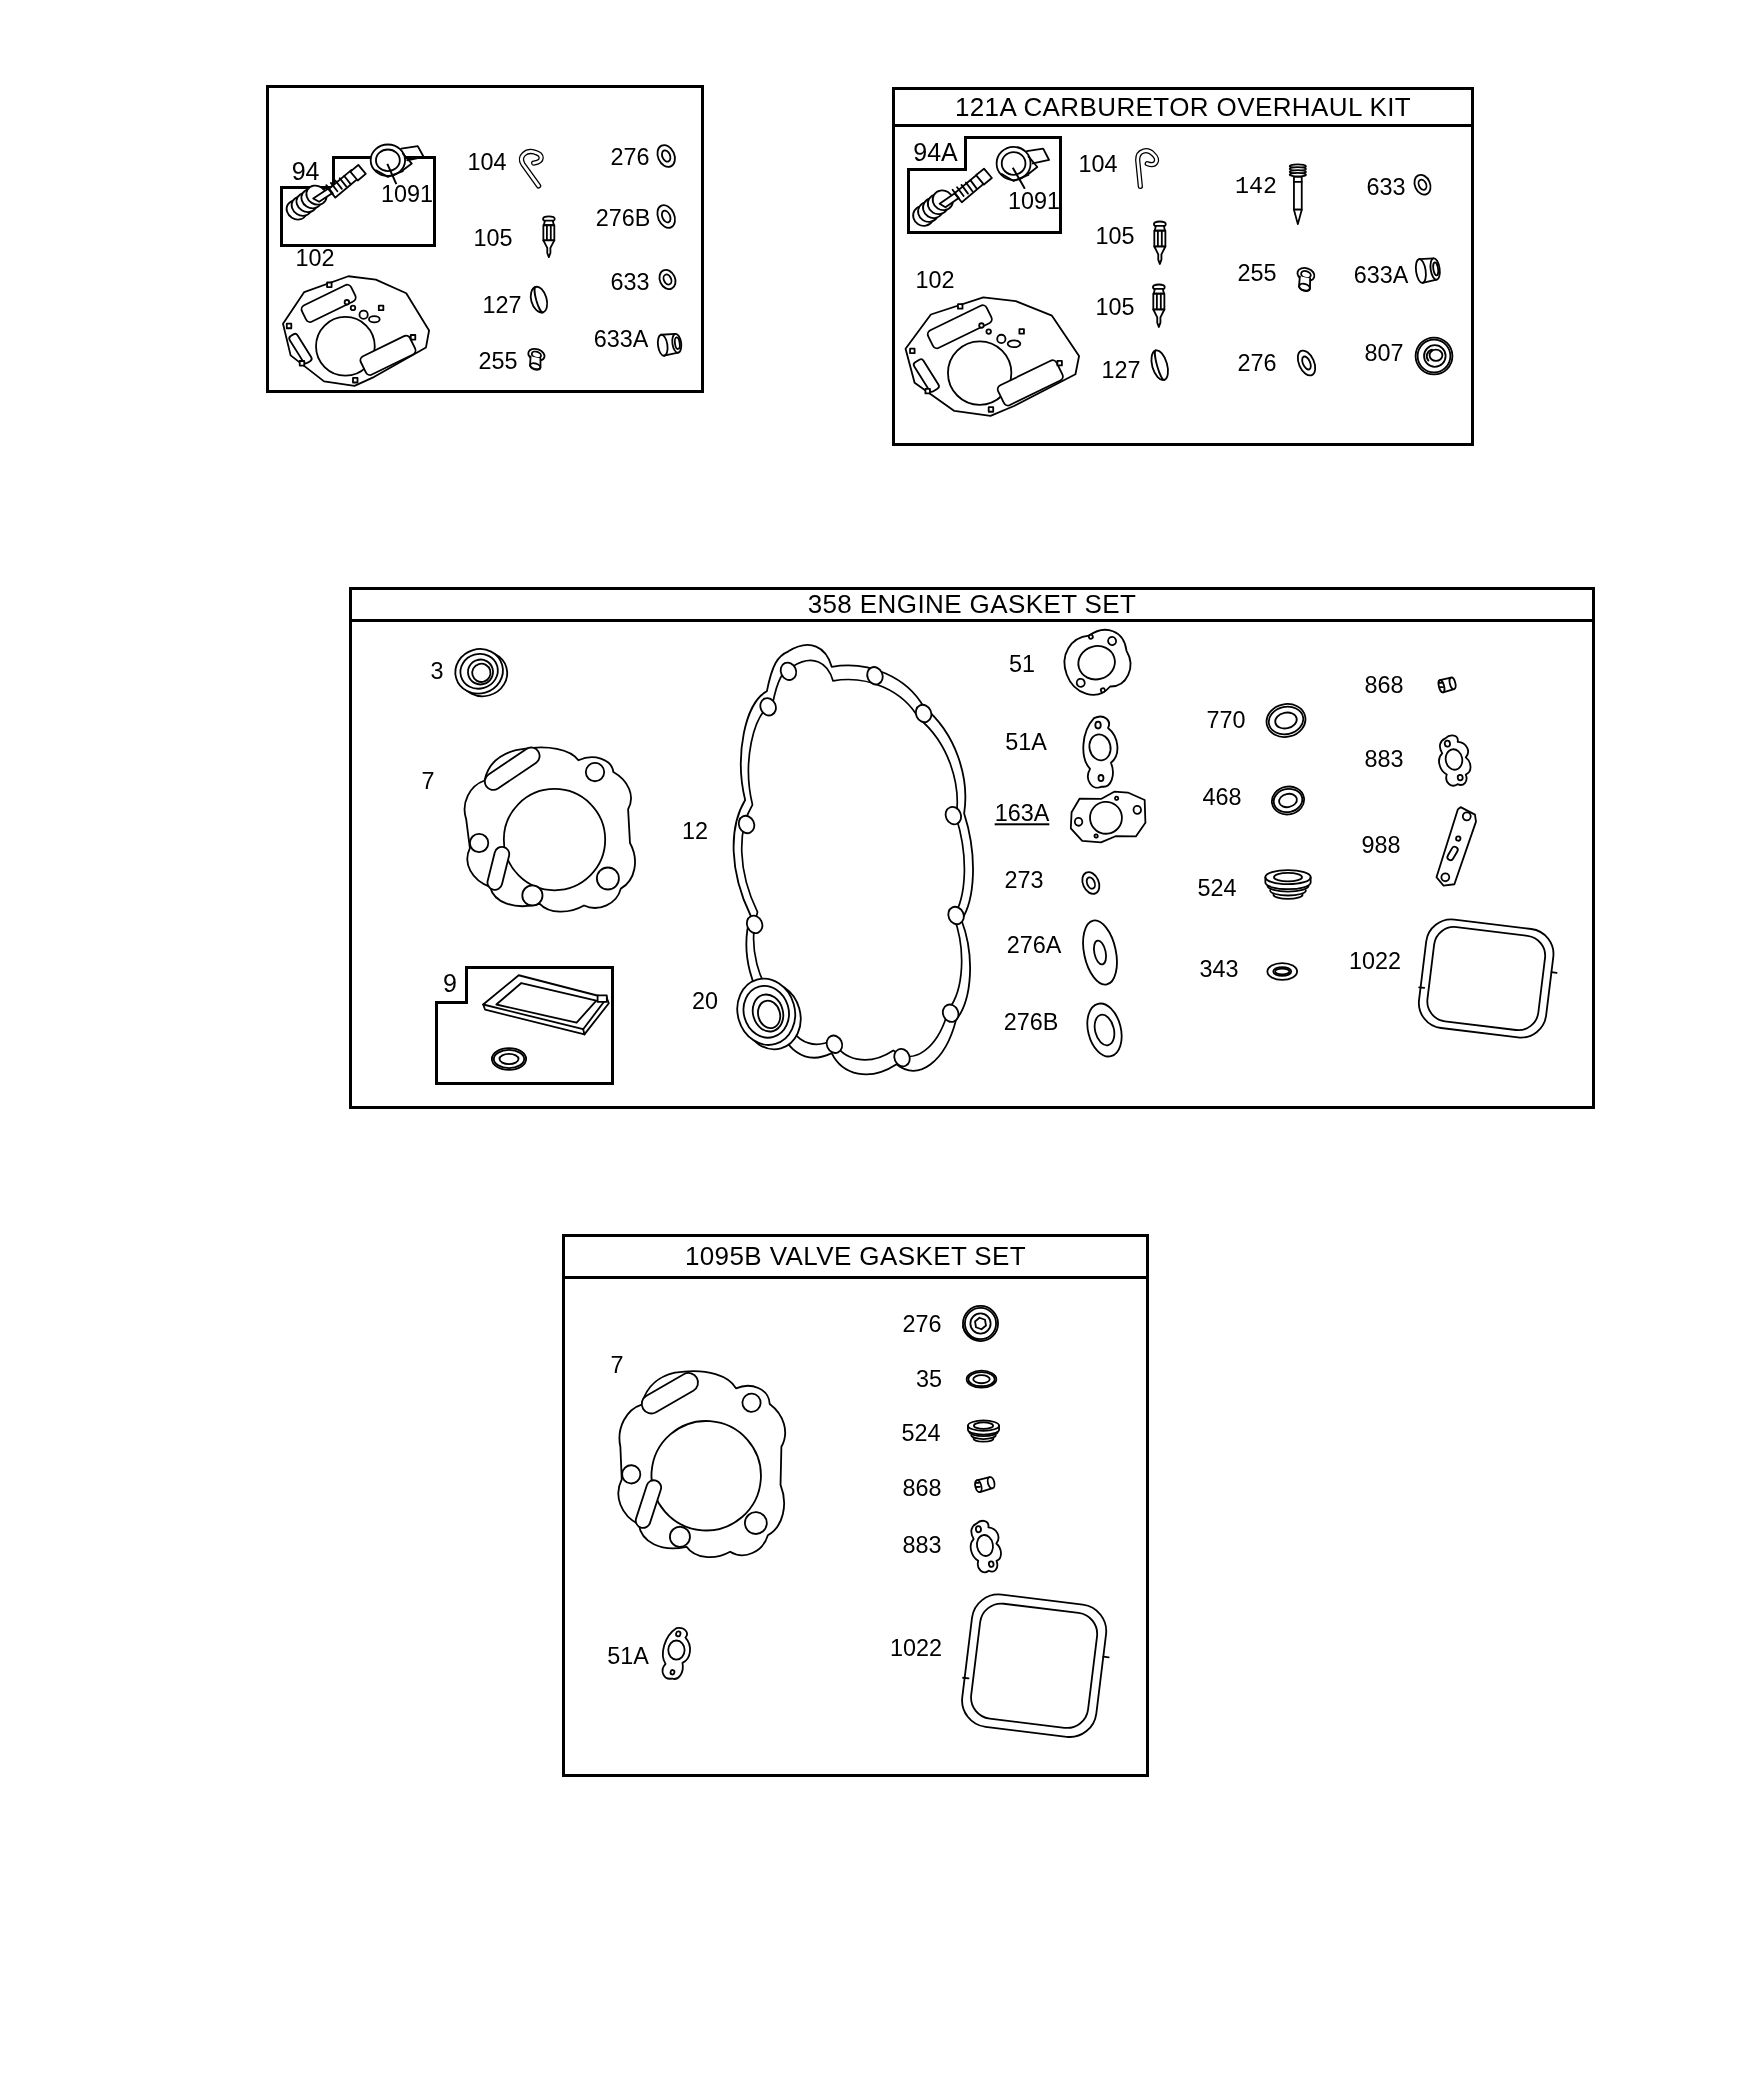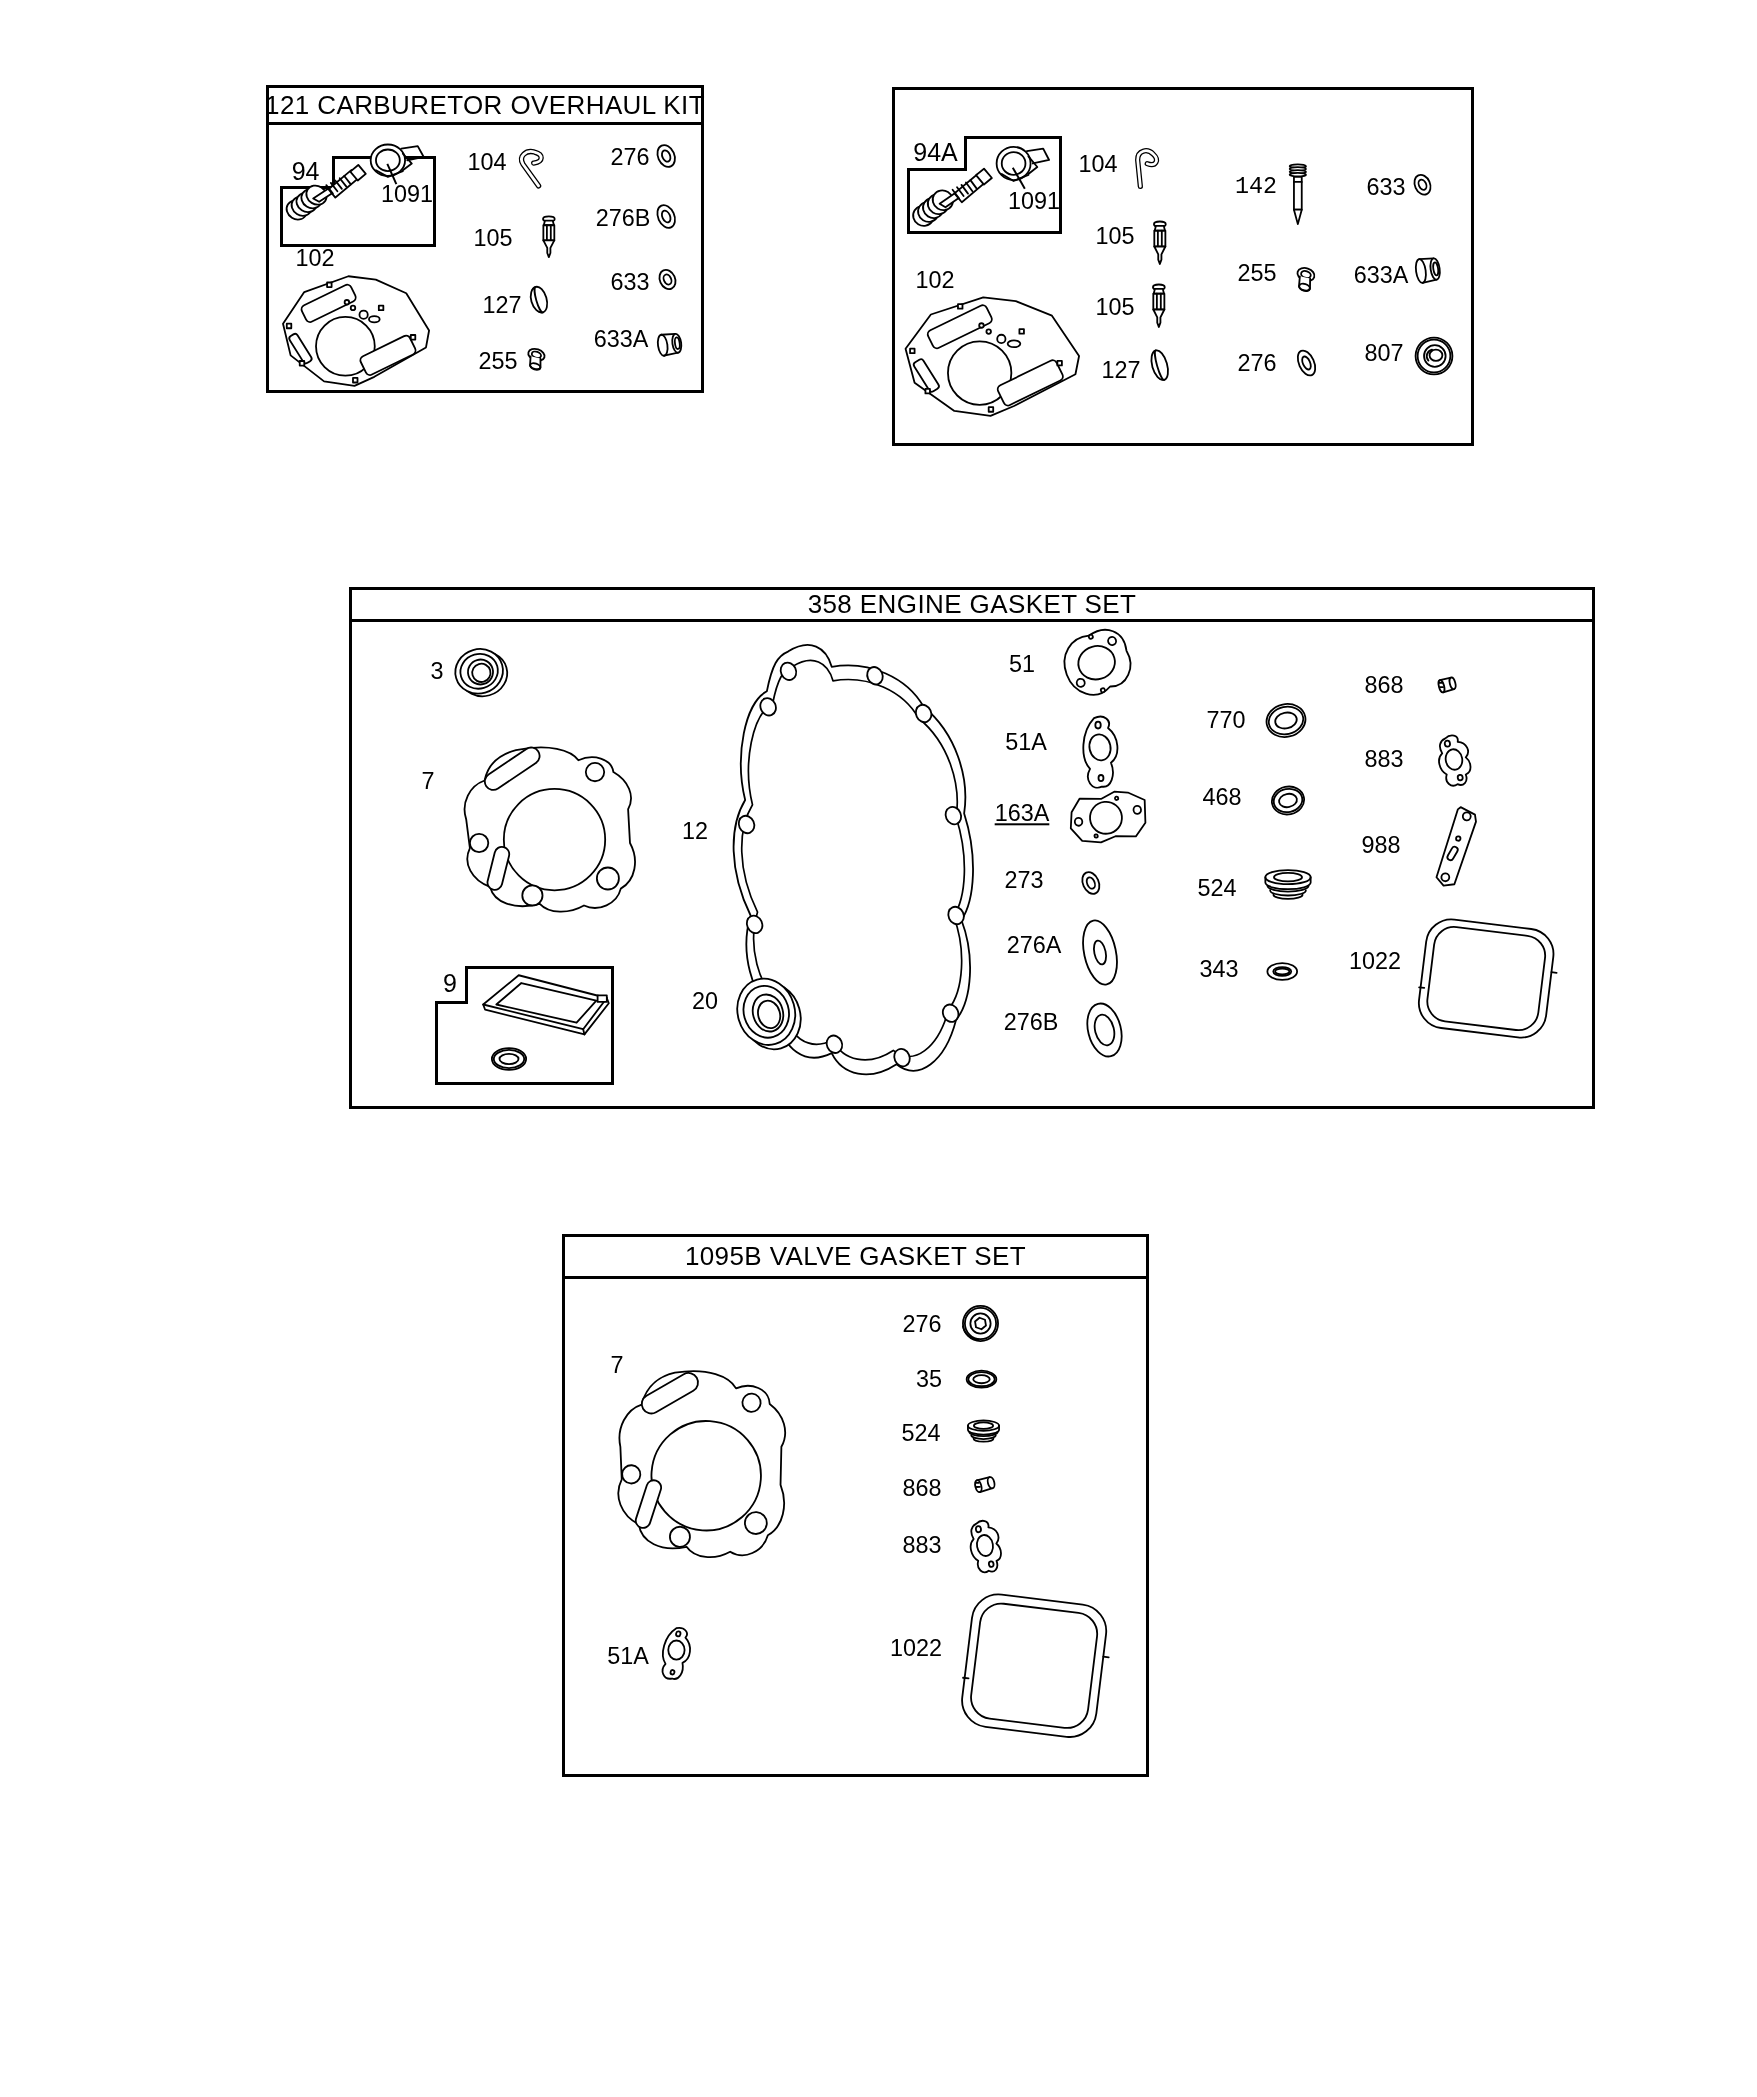--- a/index.html
+++ b/index.html
@@ -17,21 +17,20 @@
   .part-drawing svg{display:block;overflow:visible}
   .sub-box{position:absolute;border:3px solid #000;background:transparent}
   .sub-box-label{position:absolute;left:-3px;top:-3px;border-right:3px solid #000;border-bottom:3px solid #000;
                  display:flex;align-items:center;justify-content:center;background:#fff}
   .leader-svg{position:absolute;overflow:visible}
 </style>
 </head>
 <body>
 
 <div class="kit-box" style="left: 266px; top: 85px; width: 438px; height: 308px;">
-  <div class="kit-title" style="height: 37px;">121 CARBURETOR OVERHAUL KIT</div>
   <div class="kit-content">
       <div class="part-label" style="left: 46px; top: 171px;">102</div>
       <div class="part-drawing" style="left: 9px; top: 186px; width: 153px; height: 113px;">
         <svg width="153" height="113" viewBox="0 0 202 150" xmlns="http://www.w3.org/2000/svg">
           <g fill="#ffffff" stroke="#000000" stroke-width="2.4" stroke-linecap="round" stroke-linejoin="round">
             <path d="M 92.9 3.0 L 34.3 24.0 L 6.1 66.0 L 16.2 108.0 L 60.6 142.5 L 101.0 148.5 L 127.3 136.5 L 195.9 97.5 L 200.0 75.0 L 169.7 25.5 L 129.3 7.5 Z"></path>
             <circle cx="88.9" cy="96.0" r="39.0"></circle>
             <g transform="rotate(-26 66.7 39.0)">
               <rect x="30.3" y="27.0" width="72.7" height="24.0" rx="6"></rect>
             </g>
@@ -188,20 +187,21 @@
           </g>
         </svg>
       </div>
       <div class="part-label" style="left: 138px; top: 107px;">1091</div>
       <div class="leader-svg" style="left: 10.6px; top: 48px; width: 156px; height: 91px;"><svg width="156" height="91" viewBox="0 0 206 121" xmlns="http://www.w3.org/2000/svg">
           <line x1="142" y1="37" x2="154" y2="64" stroke="#000000" stroke-width="2.6"></line>
         </svg></div>
     </div>
 </div>
 <div class="kit-box" style="left: 892px; top: 87px; width: 582px; height: 359px;">
+  <div class="kit-title" style="height: 37px;">121A CARBURETOR OVERHAUL KIT</div>
   <div class="kit-content">
       <div class="part-label" style="left: 40px; top: 191px;">102</div>
       <div class="part-drawing" style="left: 4.5px; top: 205px; width: 181px; height: 122px;">
         <svg width="181" height="122" viewBox="0 0 240 162" xmlns="http://www.w3.org/2000/svg">
           <g fill="#ffffff" stroke="#000000" stroke-width="2.4" stroke-linecap="round" stroke-linejoin="round">
             <path d="M 110.4 3.2 L 40.8 25.9 L 7.2 71.3 L 19.2 116.6 L 72.0 153.9 L 120.0 160.4 L 151.2 147.4 L 232.8 105.3 L 237.6 81.0 L 201.6 27.5 L 153.6 8.1 Z"></path>
             <circle cx="105.6" cy="103.7" r="42.1"></circle>
             <g transform="rotate(-26 79.2 42.1)">
               <rect x="36.0" y="29.2" width="86.4" height="25.9" rx="6"></rect>
             </g>

